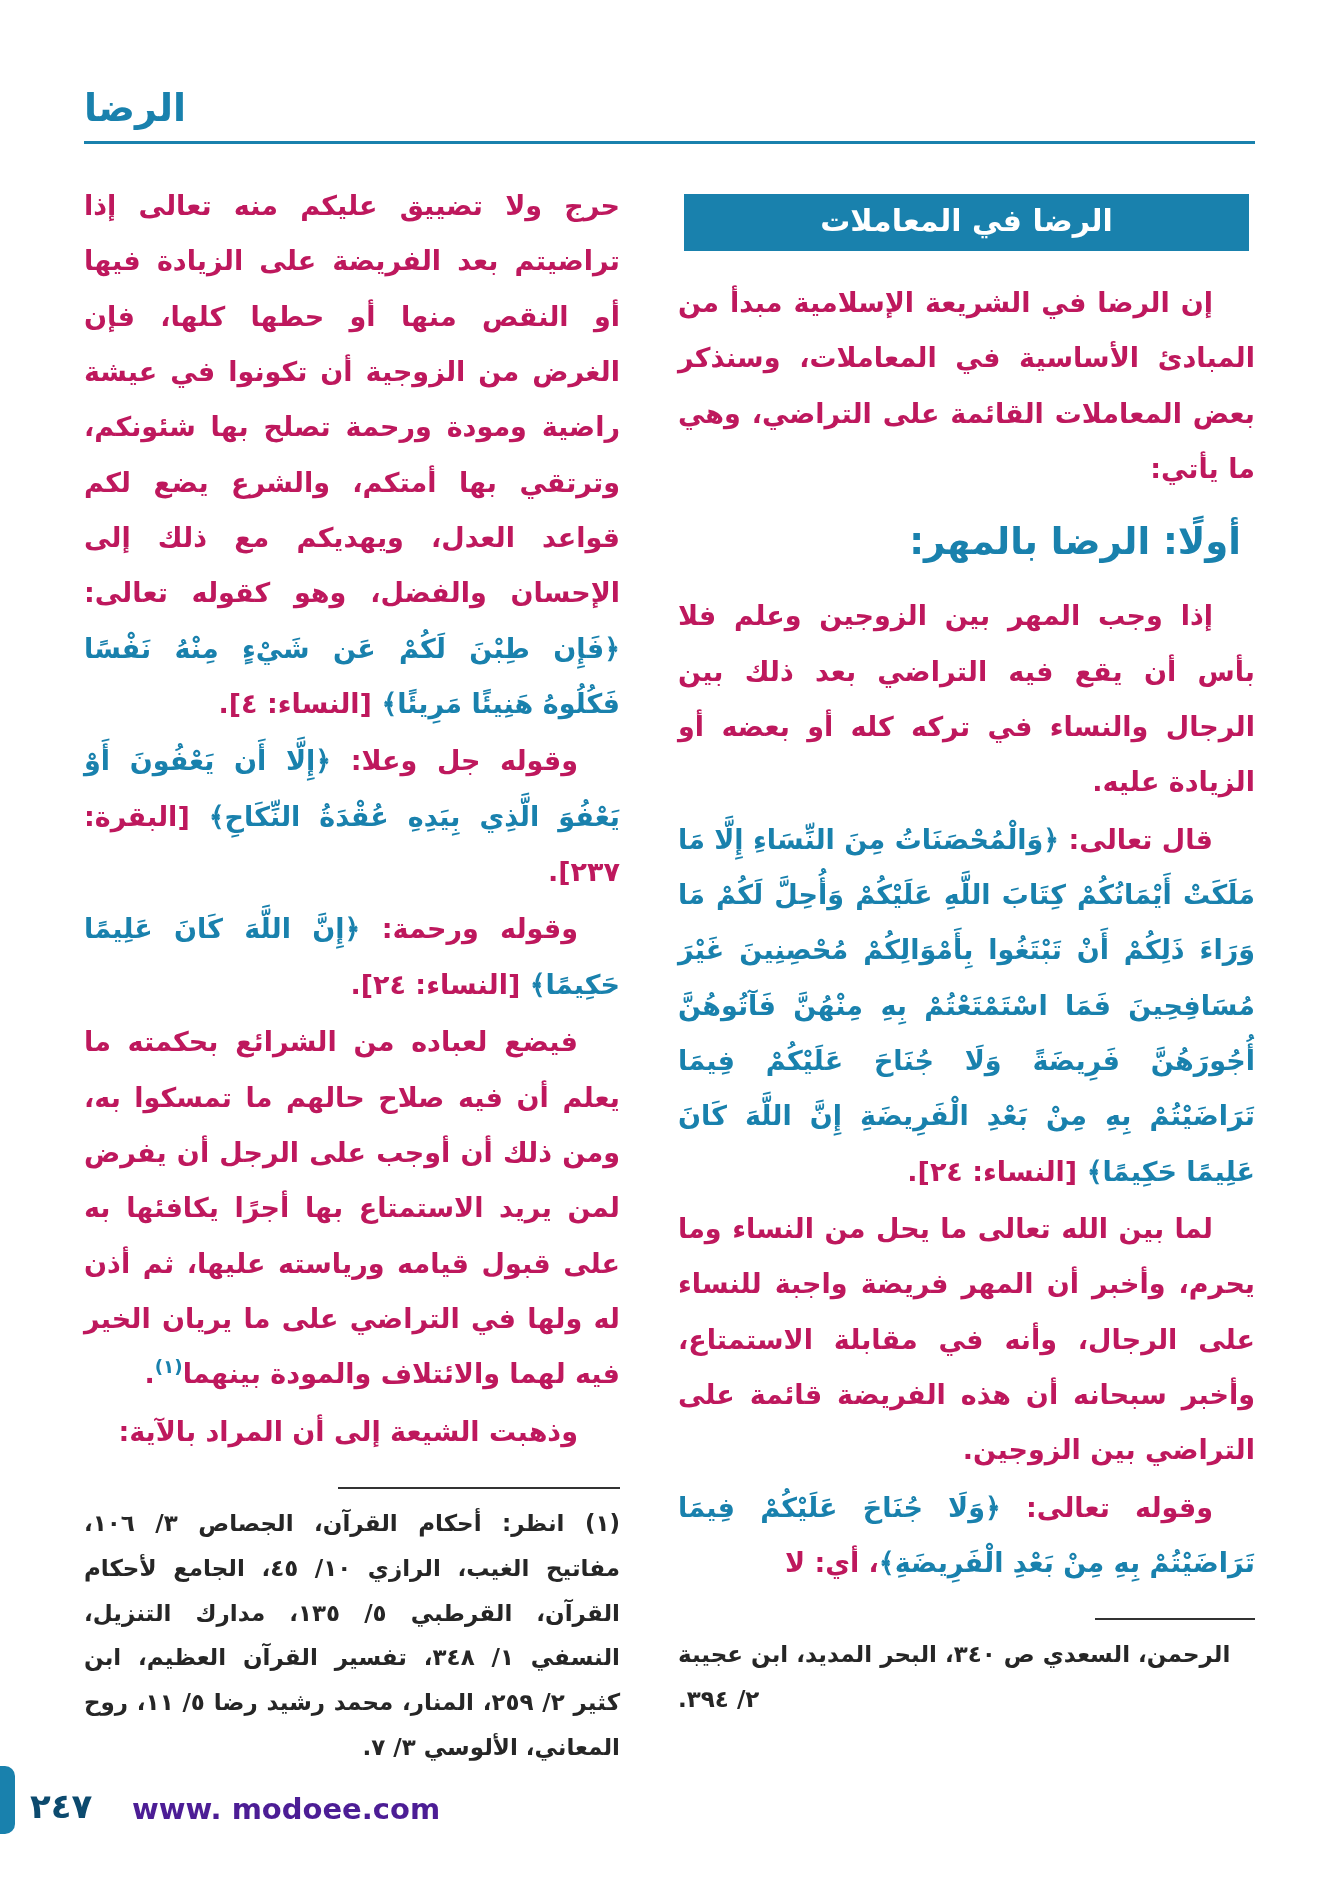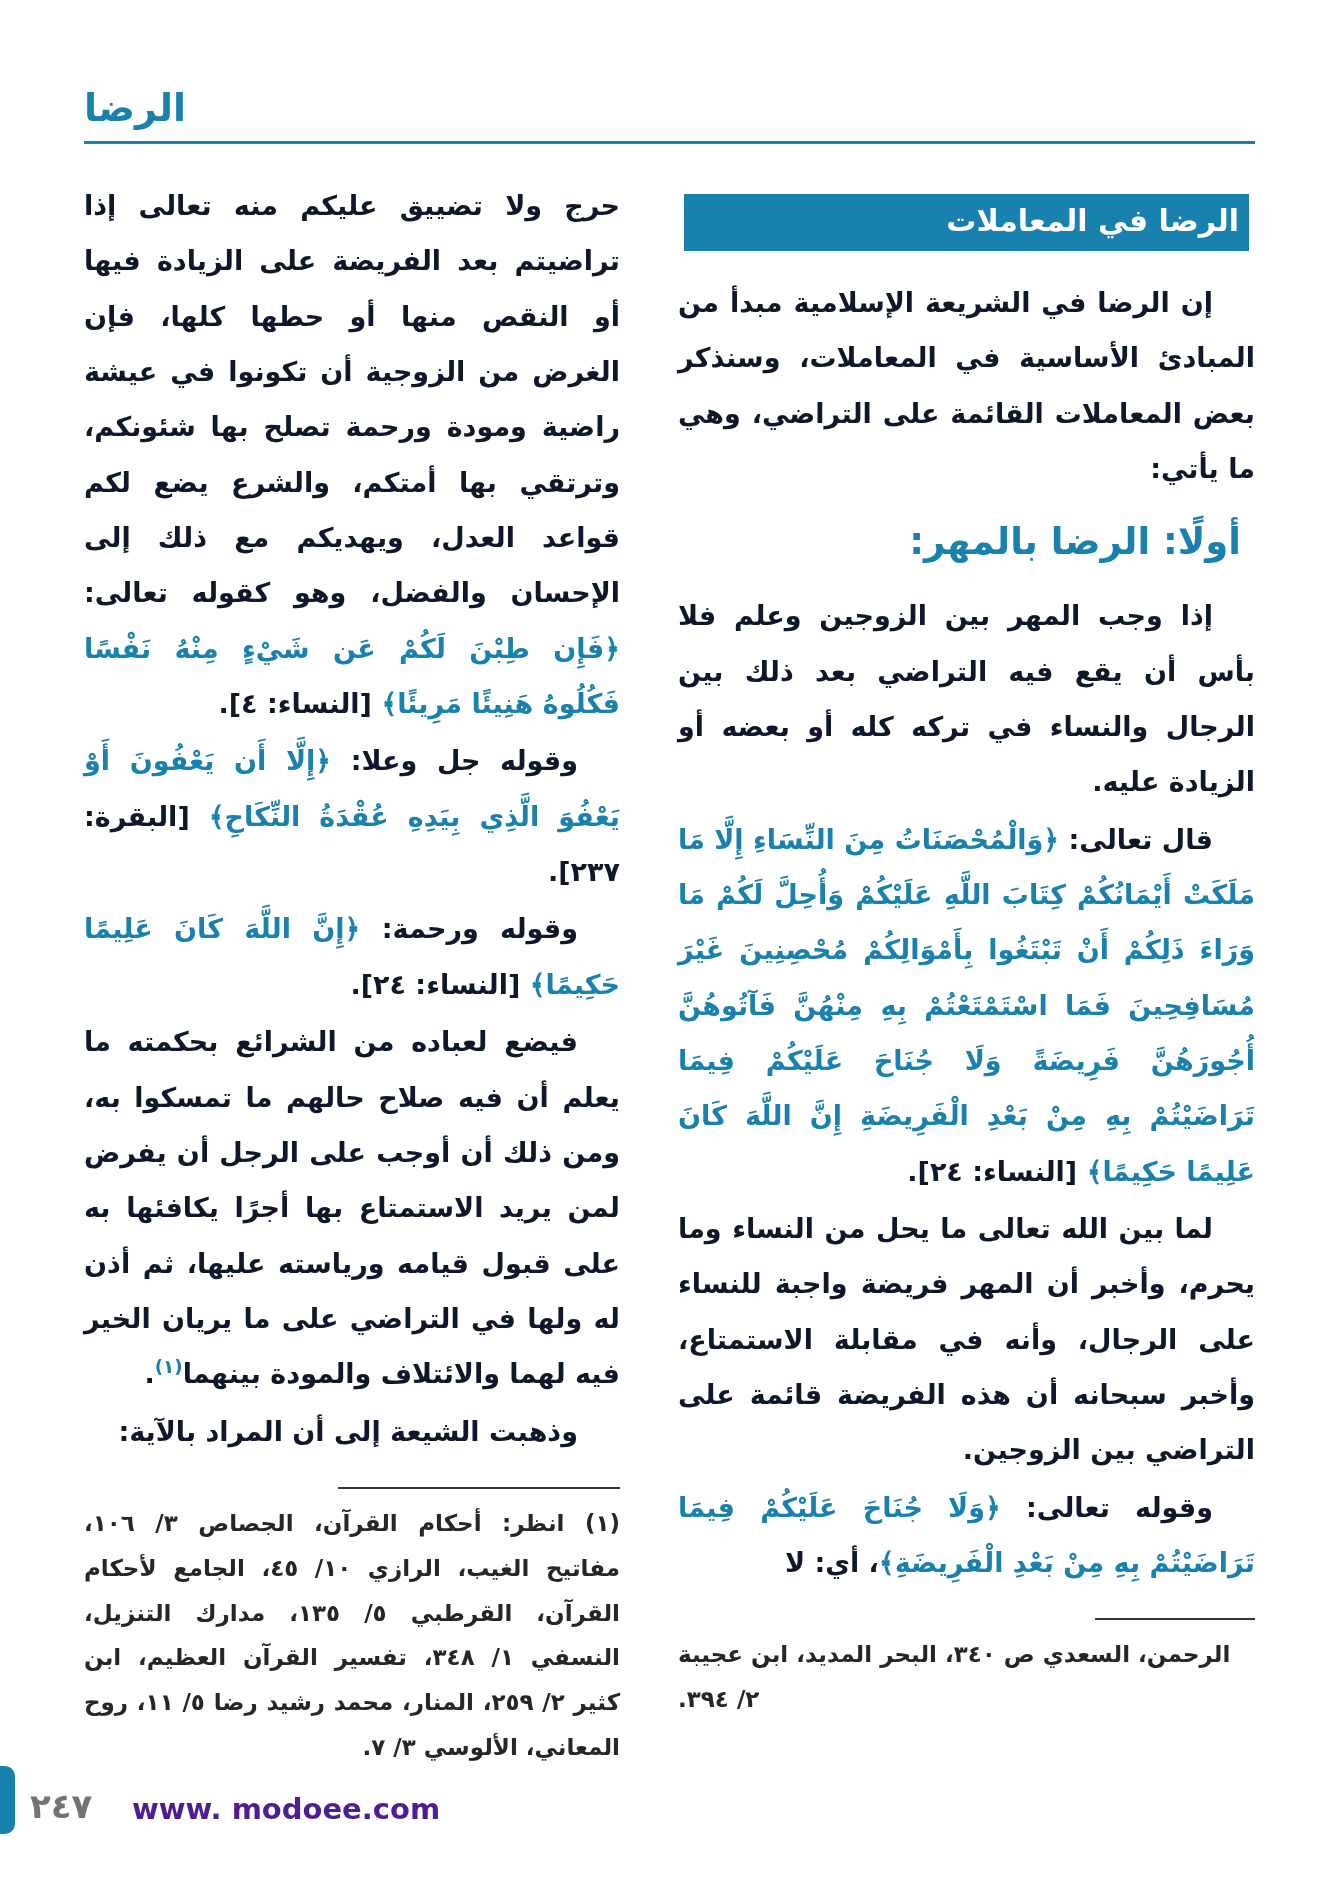--- a/index.html
+++ b/index.html
@@ -23,57 +23,57 @@
 
   
   .columns {
     position:absolute; top:178px; right:84px; left:84px;
     display:flex; gap:58px; align-items:flex-start;
   }
   .col-right { width:577px; }
   .col-left  { width:536px; }
 
   .title-box {
-    background:#1981ad; color:#ffffff; 
+    background:#1981ad; color:#ffffff; text-align:center;
     font-size:30px; font-weight:700;
     padding:9px 10px 13px; margin:16px 6px 24px;
   }
 
   .block {
     font-size:27px; font-weight:700; line-height:2.05;
     text-align:justify; color:#262626; margin-bottom:2px;
   }
   .block.indent { text-indent:42px; }
   .block.heading {
     color:#1981ad; font-size:37px; text-align:right;
     margin:8px 0 8px; text-indent:14px;
   }
 
-  .run-text  { color:#0f172a; }
+  .run-text  { color:#be185d; }
   .run-quran { color:#1981ad; }
   .run-fnref { color:#1981ad; font-size:0.68em; vertical-align:super; }
 
   
   .footnote { margin-top:28px; }
   .fn-rule { border-top:2px solid #333333; width:282px; margin-bottom:12px; }
   .fn-rule-short { width:160px; }
   .fn-text {
     font-size:23px; font-weight:700; line-height:1.95;
     text-align:justify; color:#262626;
   }
   .col-right .fn-text { text-align:left; }
 
   
   .footer-bar {
     position:absolute; left:0; top:1766px; width:15px; height:68px;
     background:#1981ad; border-radius:0 10px 10px 0;
   }
   .page-number {
     position:absolute; left:30px; top:1786px;
-    color:#737373; font-size:34px; font-weight:700;
+    color:#0c4a6e; font-size:34px; font-weight:700;
   }
   .website {
     position:absolute; left:132px; top:1792px;
     color:#4c1d95; font-size:29px; font-weight:700; direction:ltr;
   }
 </style>
 </head>
 <body>
 
 <div class="page">

